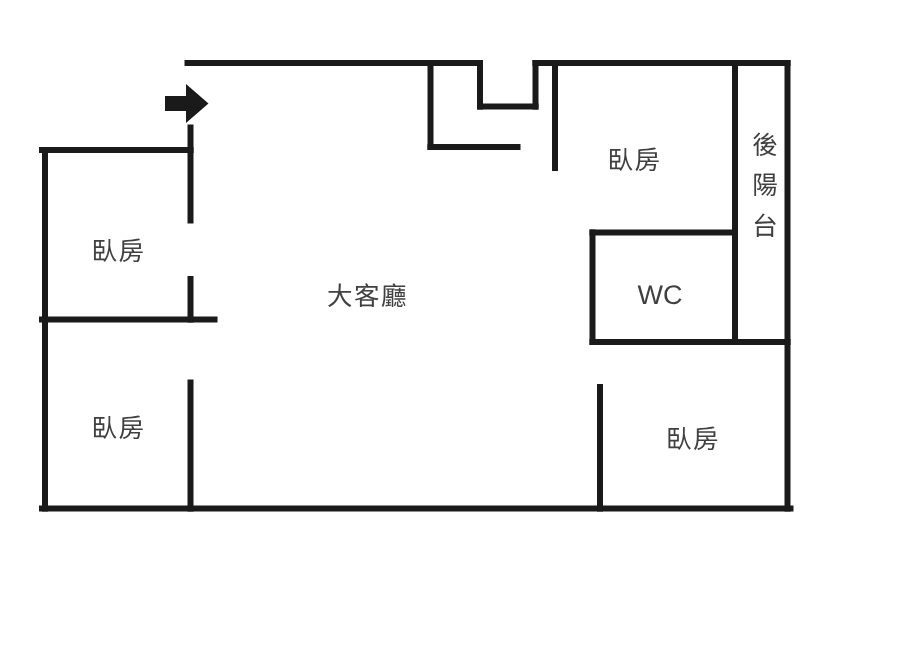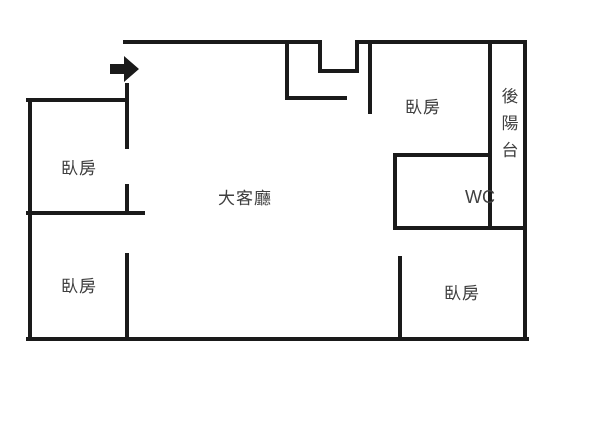--- a/index.html
+++ b/index.html
@@ -27,21 +27,20 @@
     transform: translate(-50%, -50%);
     font-size: 17px;
     color: #404040;
     white-space: nowrap;
     letter-spacing: 1px;
     user-select: none;
   }
   .room-label.wc {
     font-size: 18px;
     letter-spacing: 0;
-    margin-left: 40px;
   }
   .room-label.vertical {
     writing-mode: vertical-rl;
     text-orientation: upright;
     letter-spacing: 10px;
     white-space: normal;
   }
 </style>
 </head>
 <body>

